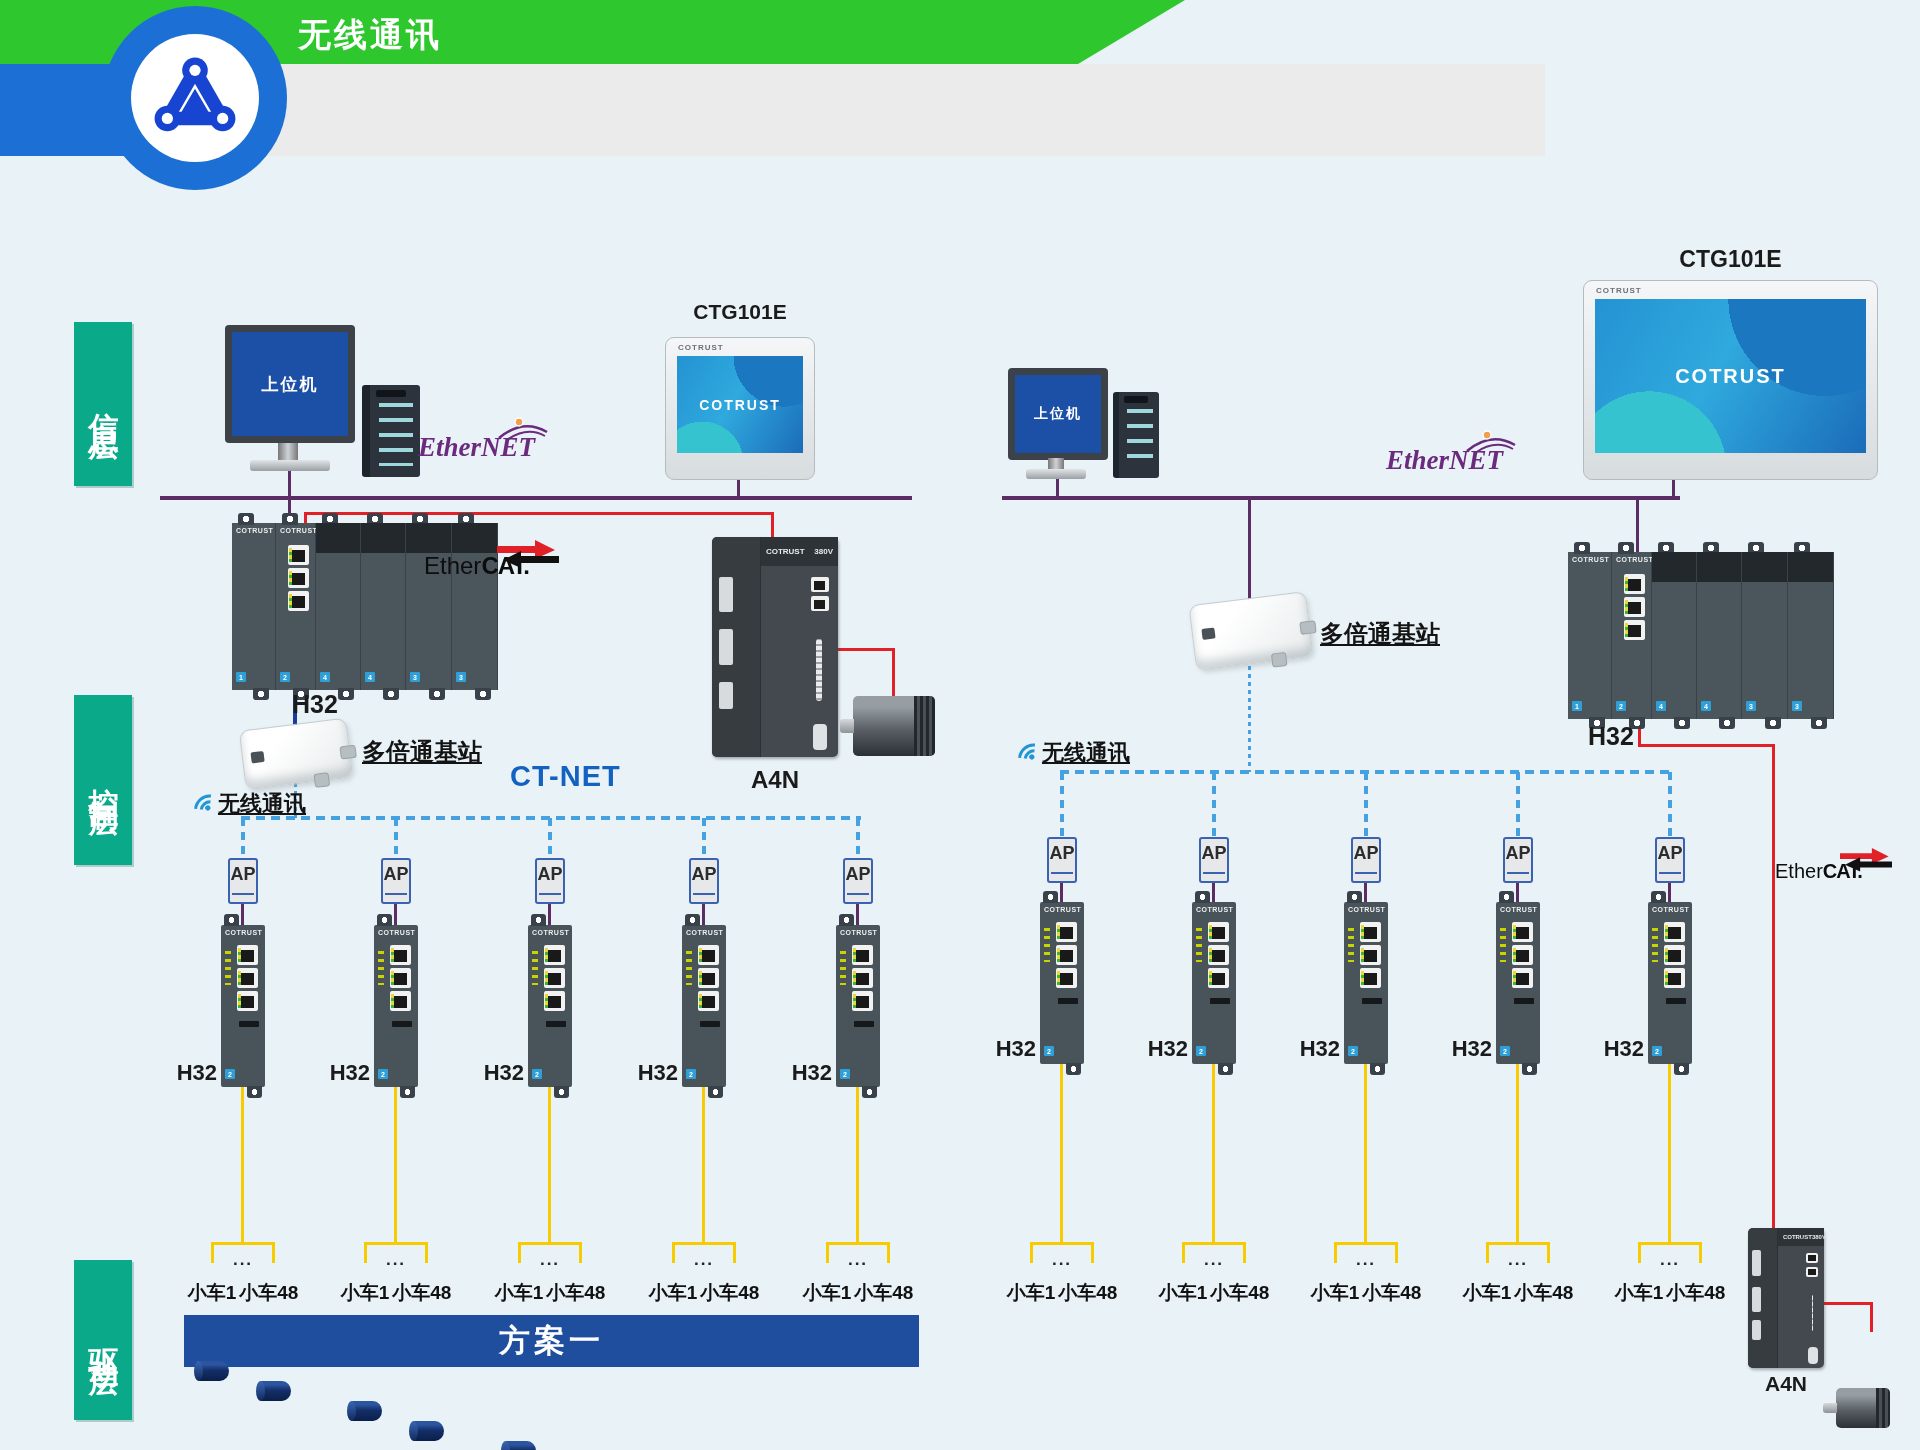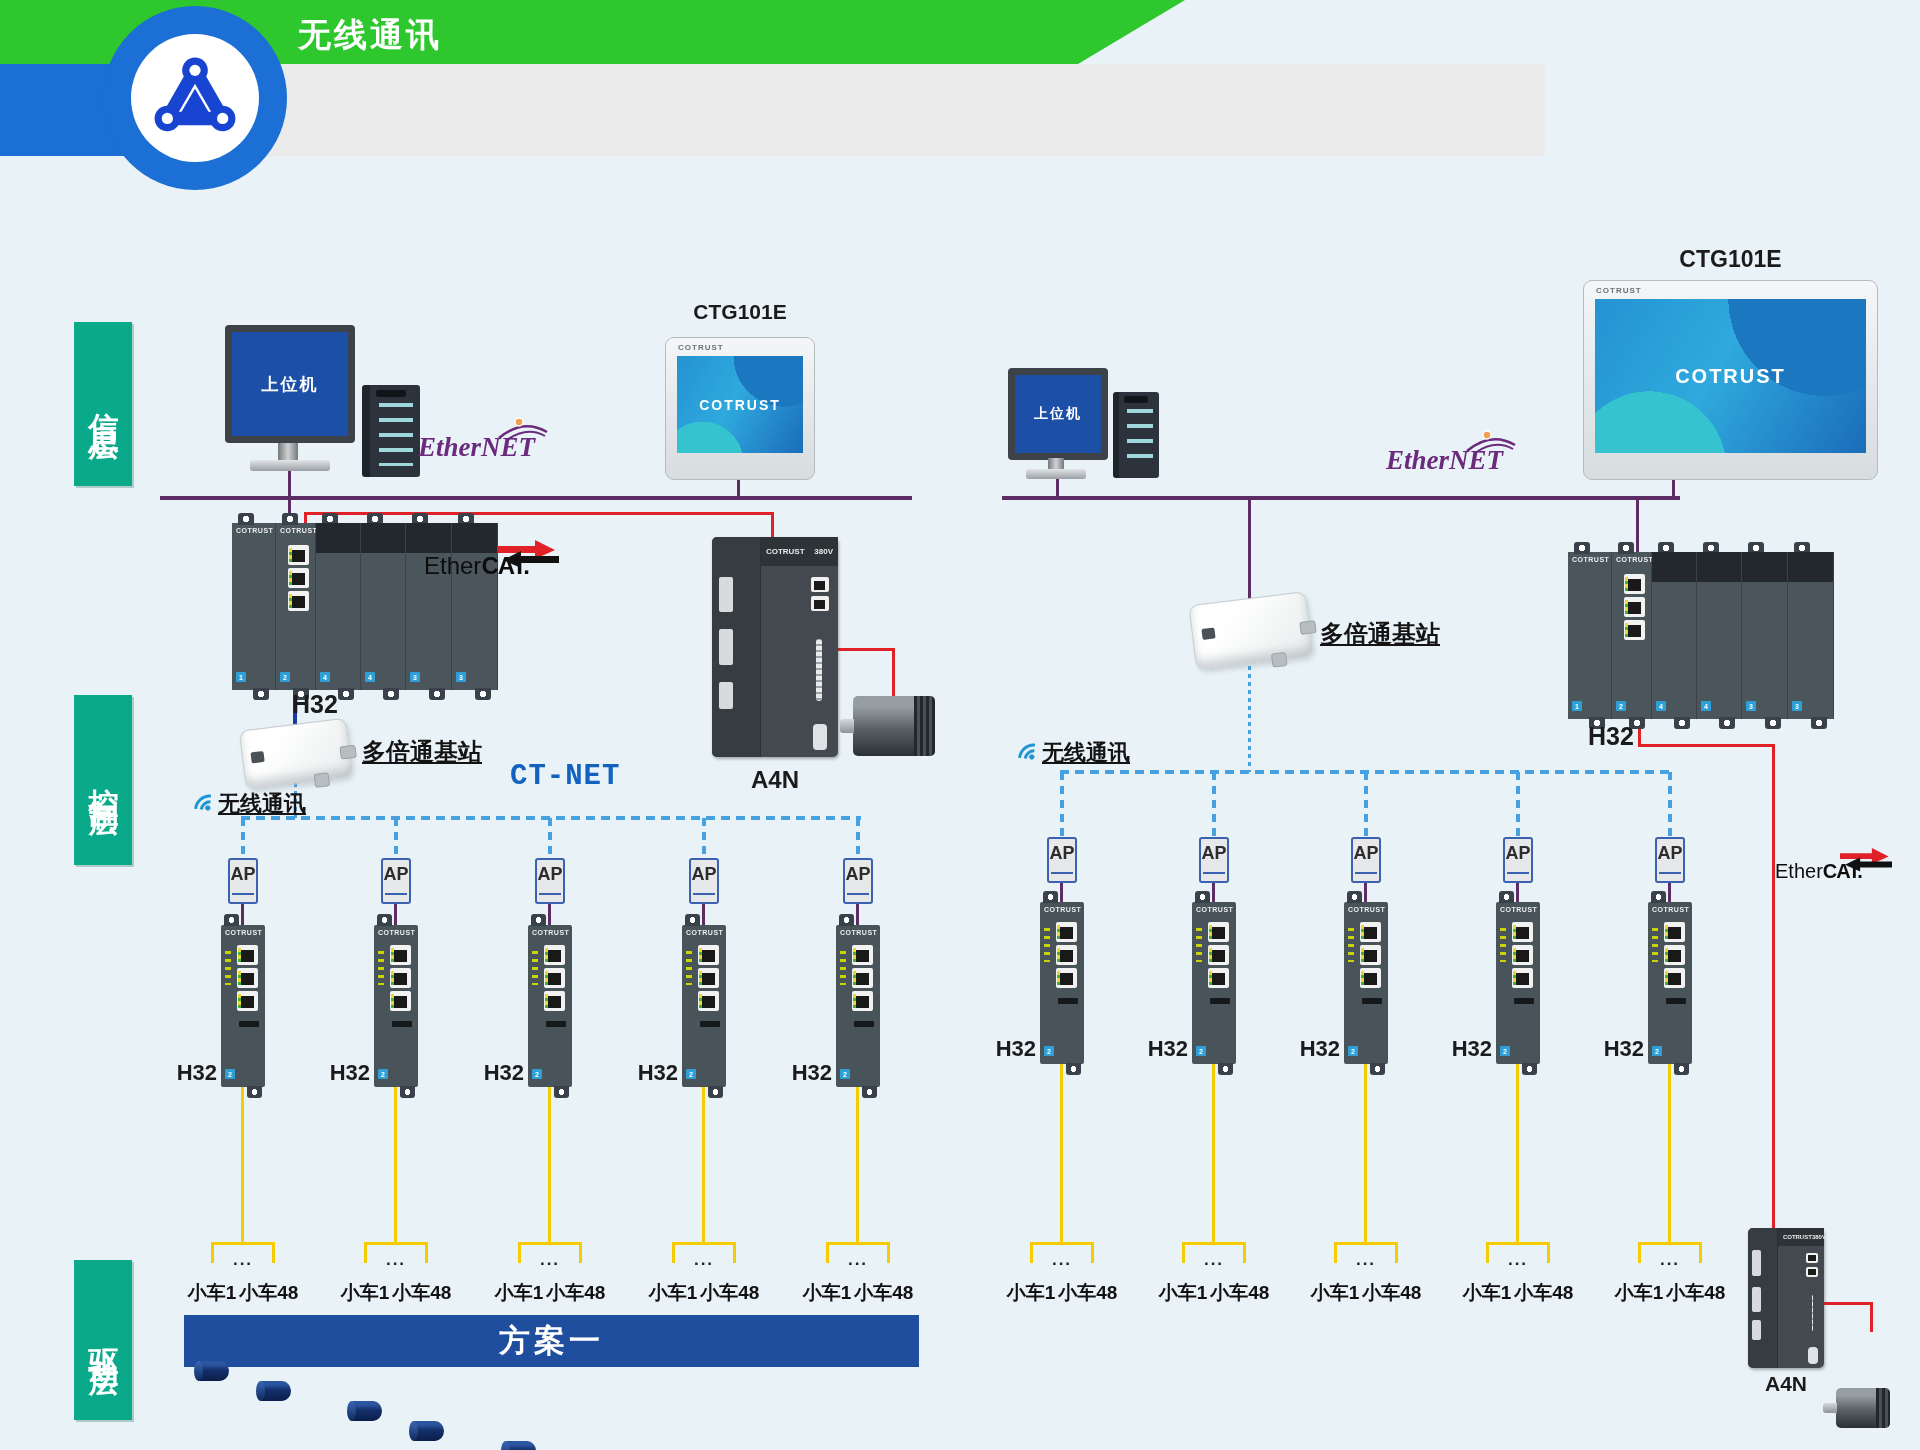--- a/index.html
+++ b/index.html
@@ -276,21 +276,21 @@
 
   <div class="abs wifi" style="left:188px;top:789px;">
     <svg width="28" height="24" viewBox="0 0 28 24" style="transform:rotate(-40deg);">
       <path d="M4,14 A14,14 0 0 1 24,14" fill="none" stroke="#2196d6" stroke-width="3"></path>
       <path d="M8,18 A9,9 0 0 1 20,18" fill="none" stroke="#2196d6" stroke-width="3"></path>
       <circle cx="14" cy="21" r="2.6" fill="#2196d6"></circle>
     </svg>
   </div>
   <div class="abs small-lbl" style="left:218px;top:789px;">无线通讯</div>
 
-  <div class="abs ctnet" style="left:510px;top:760px;font-family:Liberation Mono, monospace;">CT-NET</div>
+  <div class="abs ctnet" style="left:510px;top:760px;">CT-NET</div>
 
   <div class="abs mon sm" style="left:1008px;top:368px;width:100px;height:92px;">
     <div class="scr">上位机</div>
   </div>
   <div class="abs mneck" style="left:1048px;top:458px;width:16px;height:13px;"></div>
   <div class="abs mbase" style="left:1026px;top:469px;width:60px;height:10px;"></div>
   <div class="abs tower" style="left:1113px;top:392px;width:46px;height:86px;">
       <div class="slats"></div>
     </div>
 

